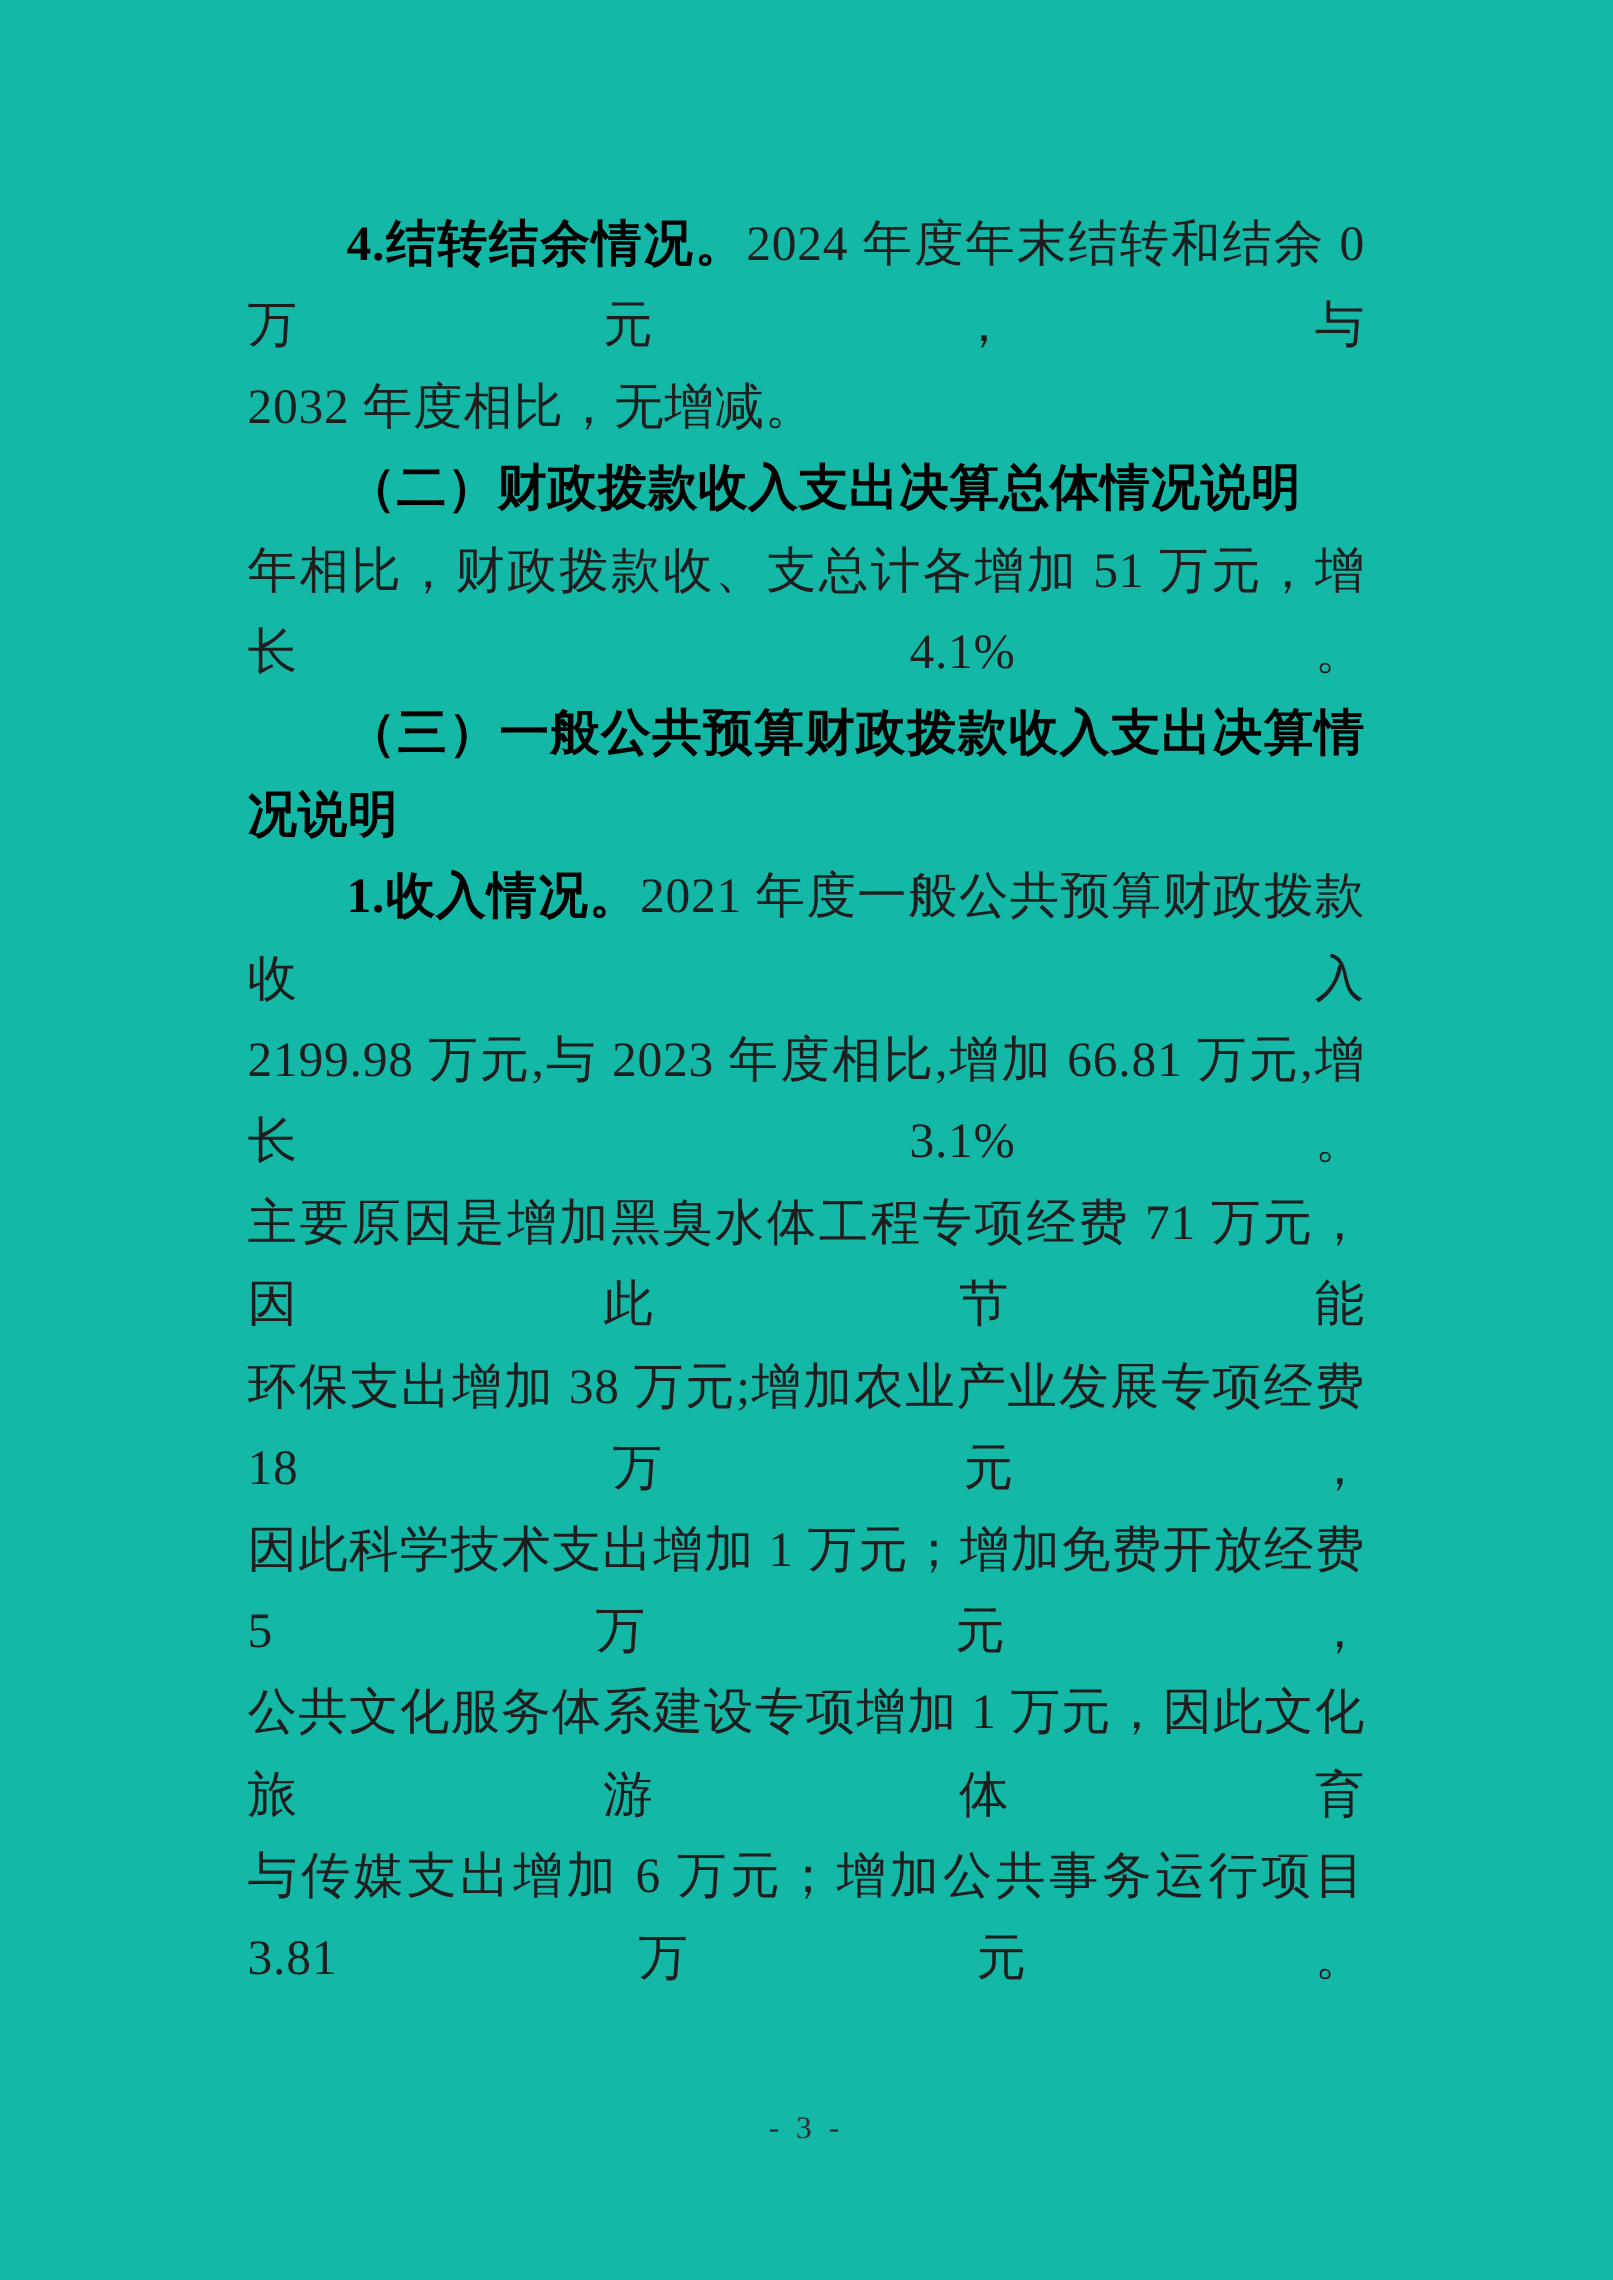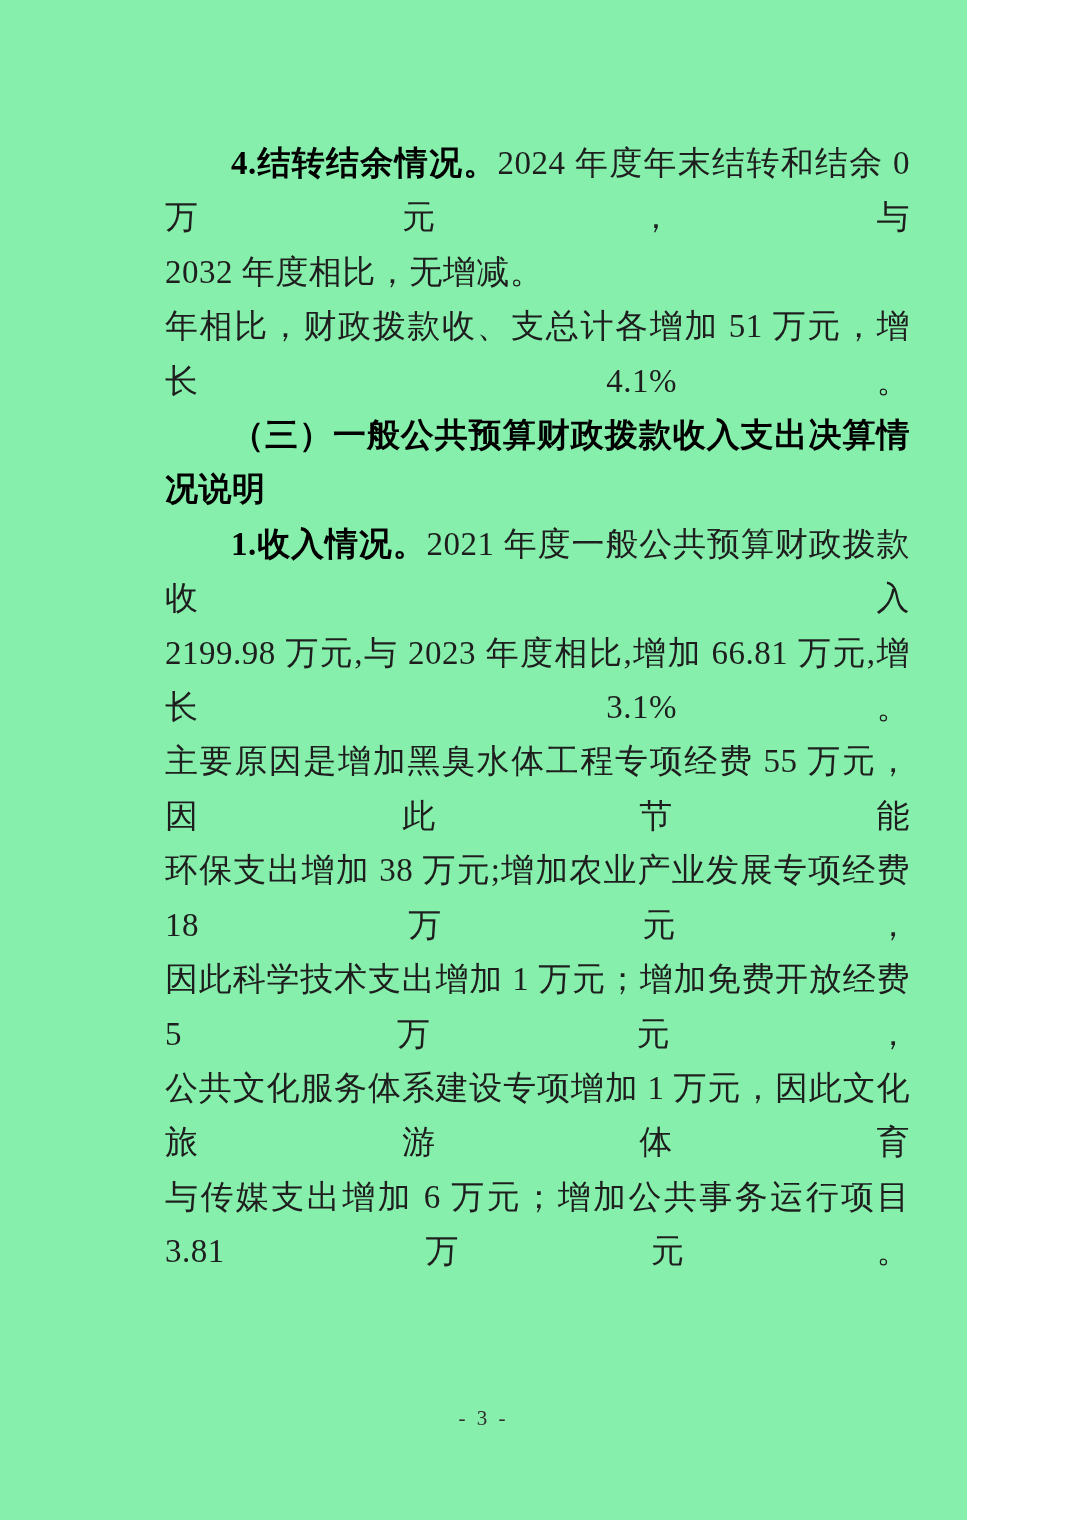--- a/index.html
+++ b/index.html
@@ -2,23 +2,23 @@
 <html><head>
 <meta charset="utf-8">
 <style>
   html, body {
     margin: 0;
     padding: 0;
     background: #ffffff;
   }
   .page {
     position: relative;
-    width: 967px;
+    width: 1075px;
     height: 1520px;
-    background: #86efac;
+    background: #14b8a6;
     overflow: hidden;
     font-family: "Liberation Serif", "DejaVu Serif", serif;
   }
   .doc-body {
     position: absolute;
     left: 165px;
     top: 136px;
     width: 745px;
     font-size: 33px;
     line-height: 54.4px;
@@ -53,24 +53,25 @@
     letter-spacing: 3px;
   }
 </style>
 </head>
 <body>
 
 <div class="page">
   <div class="doc-body" id="doc-body">
       <div class="line indent just"><b>4.结转结余情况。</b><span>2024 年度年末结转和结余 0 万元，与</span></div>
       <div class="line"><span>2032 年度相比，无增减。</span></div>
+      <div class="line indent"><b>（二）财政拨款收入支出决算总体情况说明</b></div>
       <div class="line just"><span>年相比，财政拨款收、支总计各增加 51 万元，增长 4.1%。</span></div>
       <div class="line indent"><b>（三）一般公共预算财政拨款收入支出决算情况说明</b></div>
       <div class="line indent just"><b>1.收入情况。</b><span>2021 年度一般公共预算财政拨款收入</span></div>
       <div class="line just"><span>2199.98 万元,与 2023 年度相比,增加 66.81 万元,增长 3.1%。</span></div>
-      <div class="line just"><span>主要原因是增加黑臭水体工程专项经费 55 万元，因此节能</span></div>
+      <div class="line just"><span>主要原因是增加黑臭水体工程专项经费 71 万元，因此节能</span></div>
       <div class="line just"><span>环保支出增加 38 万元;增加农业产业发展专项经费 18 万元，</span></div>
       <div class="line just"><span>因此科学技术支出增加 1 万元；增加免费开放经费 5 万元，</span></div>
       <div class="line just"><span>公共文化服务体系建设专项增加 1 万元，因此文化旅游体育</span></div>
       <div class="line just"><span>与传媒支出增加 6 万元；增加公共事务运行项目 3.81 万元。</span></div>
     </div>
   <div class="footer">- 3 -</div>
 </div>
 
 </body></html>

